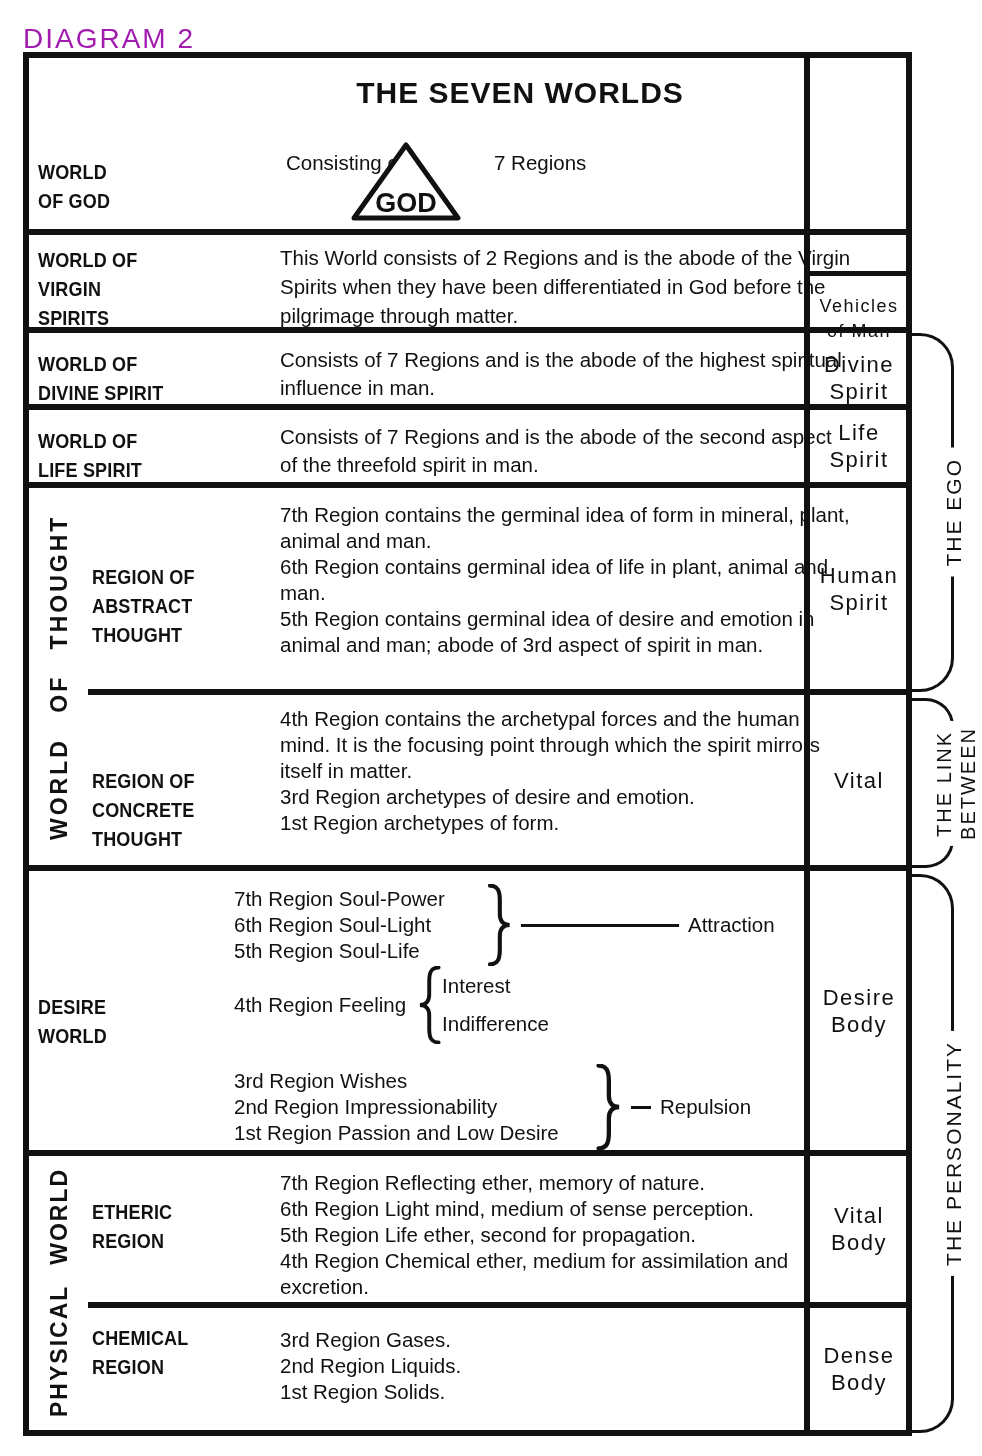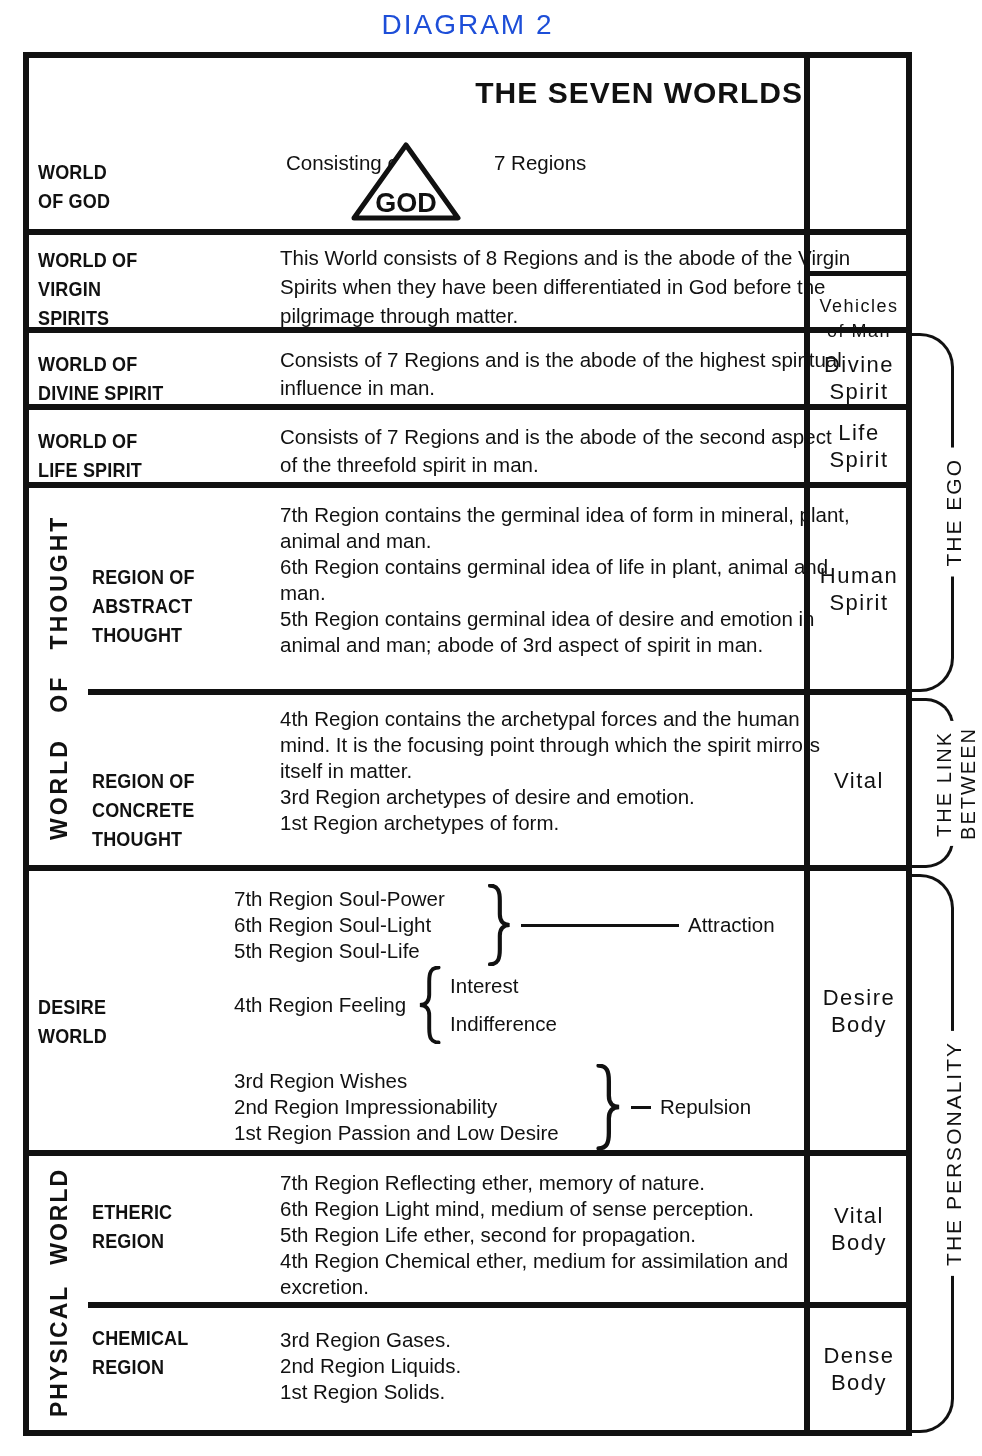--- a/index.html
+++ b/index.html
@@ -5,31 +5,31 @@
   * { box-sizing: border-box; margin: 0; padding: 0; }
   html, body { background: #ffffff; }
   .page {
     position: relative; width: 982px; height: 1456px;
     background: #ffffff; color: #111;
     font-family: "Liberation Sans", sans-serif;
     overflow: hidden;
   }
   .pre { white-space: pre-line; }
   .title {
-    position: absolute; left: 23px; top: 9px; width: 889px;
-    text-align: center; font-size: 28px; letter-spacing: 2px; color: #1d4ed8;
+    position: absolute; left: 23px; top: 23px; width: 889px;
+    font-size: 28px; letter-spacing: 2px; color: #a21caf;
   }
   
   .frame { position: absolute; left: 23px; top: 52px; width: 889px; height: 1384px; border: 6px solid #111; }
   .vline { position: absolute; left: 804px; top: 52px; width: 6px; height: 1384px; background: #111; }
   .hline { position: absolute; left: 23px; width: 889px; height: 6px; background: #111; }
   .hline.partial { left: 88px; width: 824px; }
   .hline.vh { left: 804px; width: 108px; height: 5px; }
   .heading {
-    position: absolute; left: 237px; top: 76px; width: 566px; text-align: right;
+    position: absolute; left: 237px; top: 76px; width: 566px; text-align: center;
     font-size: 30px; font-weight: bold; letter-spacing: 1px;
   }
   .rlabel {
     position: absolute; font-weight: bold; font-size: 20px; line-height: 29px;
     transform: scaleX(0.9); transform-origin: 0 0; letter-spacing: 0.2px;
   }
   .body { position: absolute; font-size: 20.5px; line-height: 26px; margin-left: 46px; }
   .tline { display: block; }
   .vworld {
     position: absolute; left: 32px; width: 54px;
@@ -38,21 +38,21 @@
     font-weight: bold; font-size: 23px; letter-spacing: 3px; word-spacing: 16px;
   }
   .vcell {
     position: absolute; left: 812px; width: 94px;
     display: flex; align-items: center; justify-content: center;
     text-align: center; font-size: 22px; line-height: 27px; letter-spacing: 1.5px;
   }
   .dgroup { position: absolute; display: flex; align-items: center; font-size: 20.5px; line-height: 26px; }
   .dcol.min250 { min-width: 252px; }
   .dcol.min355 { min-width: 360px; }
-  .dcol2 { display: flex; flex-direction: column; gap: 12px; margin-left: 8px; }
+  .dcol2 { display: flex; flex-direction: column; gap: 12px; }
   .connector { border-top: 3px solid #111; height: 0; margin: 0 9px; }
   .brace-svg { flex: none; }
   .bracket {
     position: absolute; left: 912px; width: 42px;
     border: 3px solid #111; border-left: none;
     border-radius: 0 34px 34px 0;
     display: flex; align-items: center; justify-content: flex-end;
   }
   .blabel {
     writing-mode: vertical-rl; transform: rotate(180deg);
@@ -87,21 +87,21 @@
   <div class="body" style="left:240px; top:150px">Consisting of</div>
   <svg class="brace-svg" style="position:absolute; left:350px; top:139px" width="112" height="84" viewBox="0 0 112 84">
     <polygon points="56,6 108,79 4,79" fill="#ffffff" stroke="#111" stroke-width="5" stroke-linejoin="round"></polygon>
     <text x="56" y="73" text-anchor="middle" font-size="27" font-weight="bold" fill="#111">GOD</text>
   </svg>
   <div class="body" style="left:448px; top:150px">7 Regions</div>
 
   <div class="rlabel pre" style="left:38px; top:246px">WORLD OF
 VIRGIN
 SPIRITS</div>
-  <div class="body" style="left:234px; top:243px; width:572px; line-height:29px">This World consists of 8 Regions and is the abode of the Virgin Spirits when they have been differentiated in God before the pilgrimage through matter.</div>
+  <div class="body" style="left:234px; top:243px; width:572px; line-height:29px">This World consists of 2 Regions and is the abode of the Virgin Spirits when they have been differentiated in God before the pilgrimage through matter.</div>
   <div class="vcell pre" style="top:288px; height:61px; font-size:18px; line-height:25px">Vehicles
 of Man</div>
 
   <div class="rlabel pre" style="left:38px; top:350px">WORLD OF
 DIVINE SPIRIT</div>
   <div class="body" style="left:234px; top:346px; width:572px; line-height:28px">Consists of 7 Regions and is the abode of the highest spiritual influence in man.</div>
   <div class="vcell pre" style="top:333px; height:89px">Divine
 Spirit</div>
 
   <div class="rlabel pre" style="left:38px; top:427px">WORLD OF

